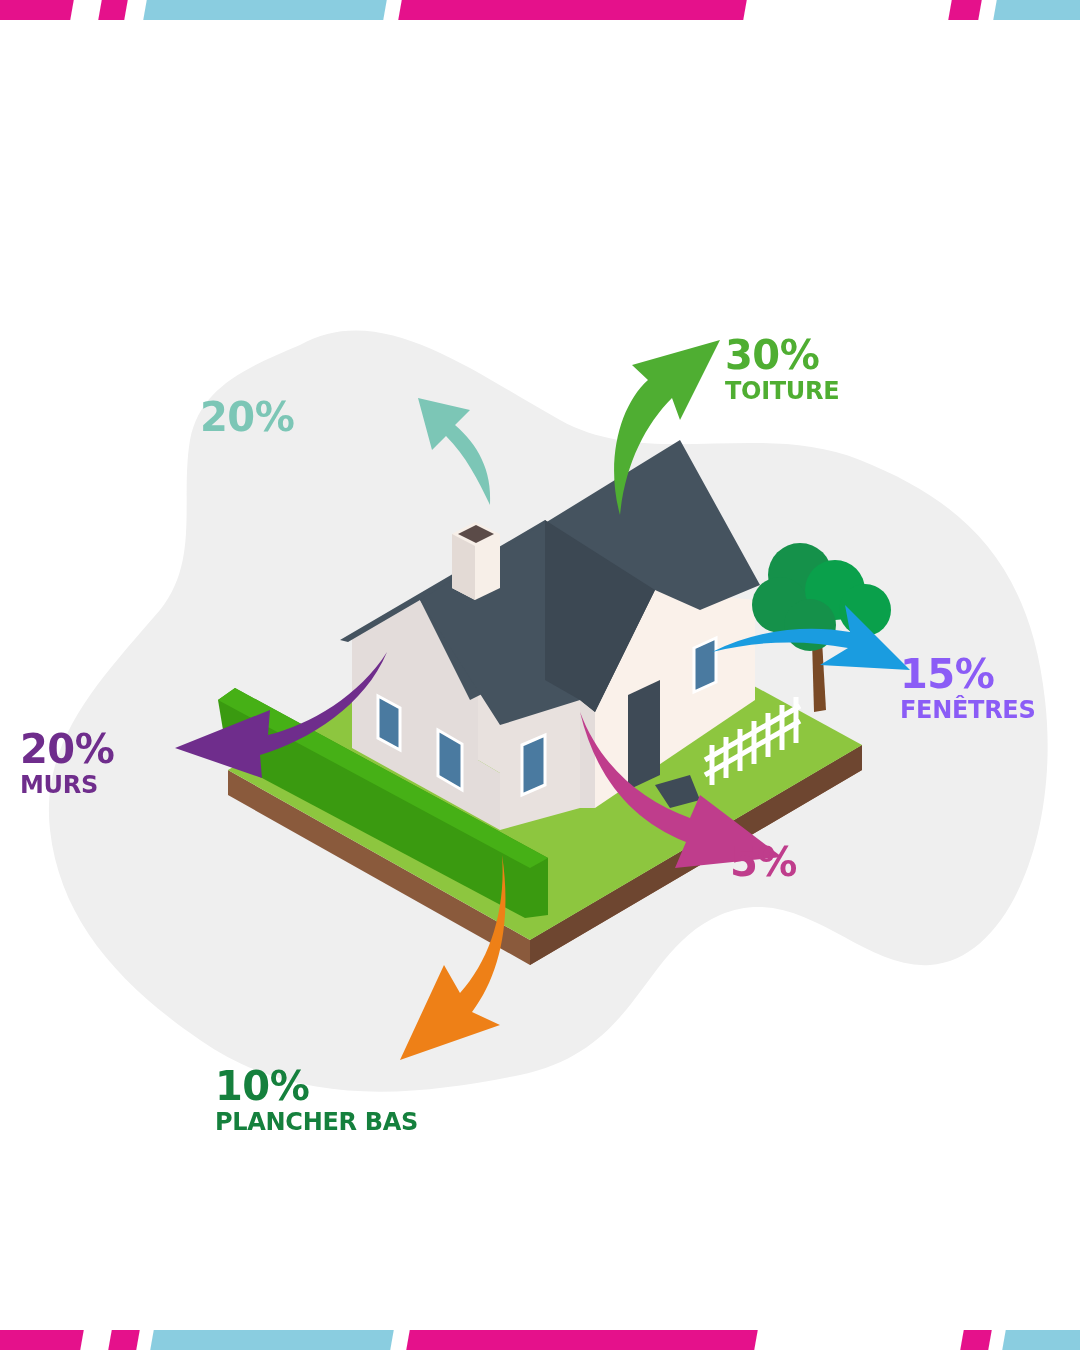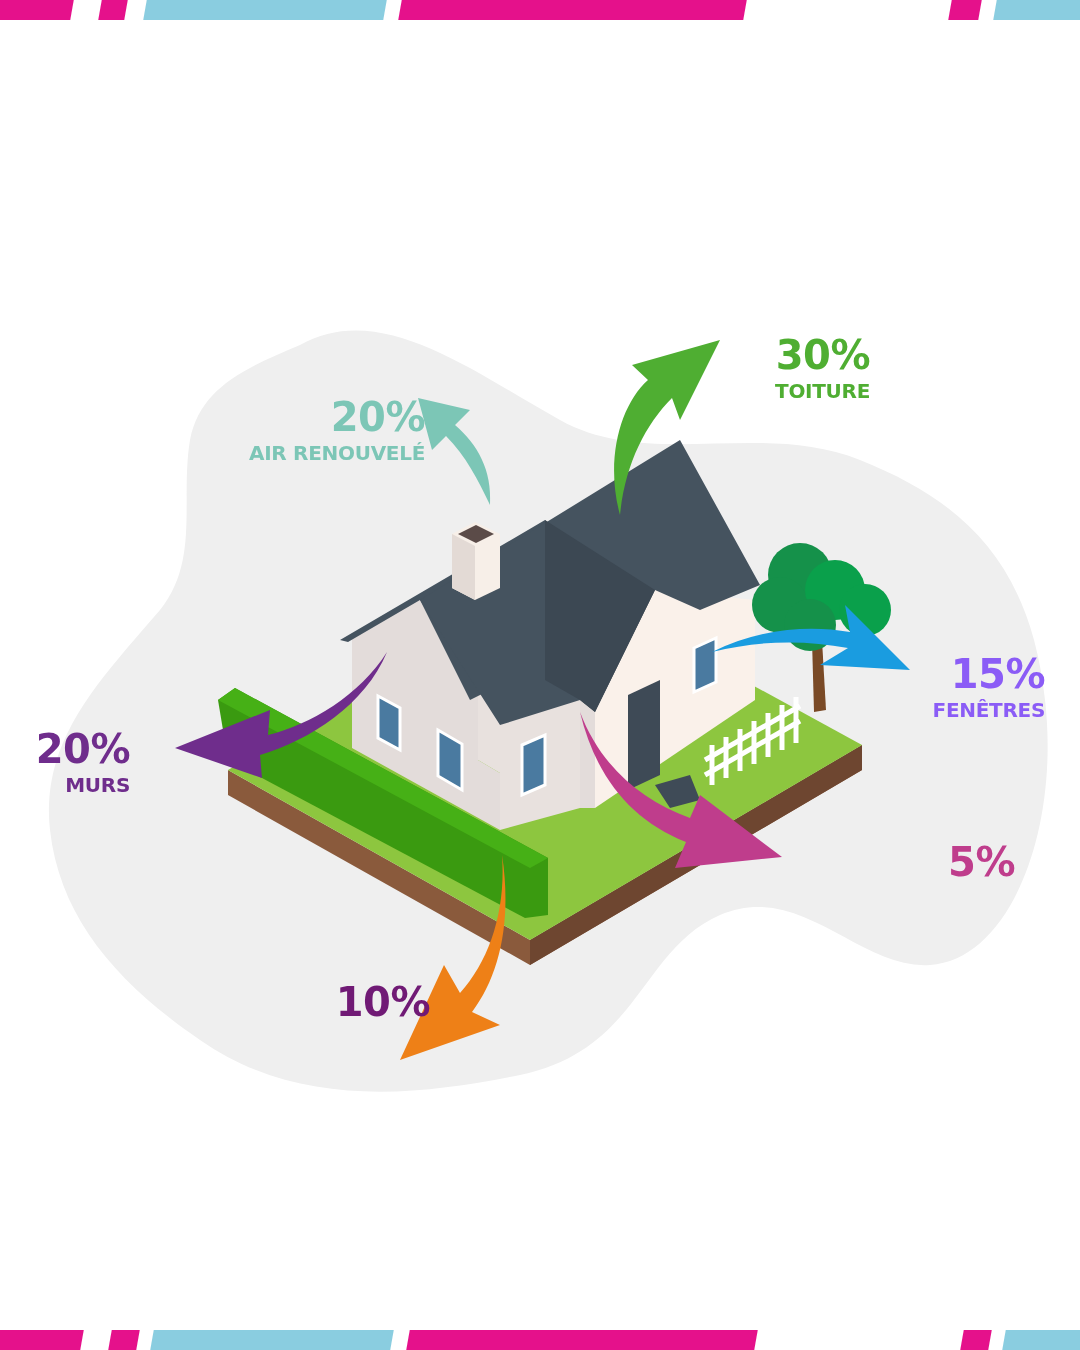--- a/index.html
+++ b/index.html
@@ -2,23 +2,23 @@
 <html><head>
 <meta charset="utf-8">
 <style>
   html, body { margin:0; padding:0; background:#ffffff; }
   body { width:1080px; height:1350px; position:relative; overflow:hidden; font-family:"DejaVu Sans", sans-serif; }
   .stripe-bar { position:absolute; left:0; width:1080px; height:20px; }
   .stripe-bar.top { top:0; }
   .stripe-bar.bottom { top:1330px; }
   .stripe { position:absolute; top:0; height:20px; transform:skewX(-10deg); }
   #scene { position:absolute; left:0; top:0; width:1080px; height:1350px; }
-  .label { position:absolute; text-align:right; font-weight:bold; letter-spacing:-0.5px; }
+  .label { position:absolute; text-align:left; font-weight:bold; letter-spacing:-0.5px; }
   .label .pct { display:block; font-size:40px; line-height:44px; }
-  .label .name { display:block; font-size:20px; line-height:28px; letter-spacing:-0.3px; }
+  .label .name { display:block; font-size:24px; line-height:28px; letter-spacing:-0.3px; }
 </style>
 </head>
 <body>
 
 <div class="stripe-bar top">
   <div class="stripe" style="left:-10px;width:82px;background:#e5118b"></div>
   <div class="stripe" style="left:100px;width:26px;background:#e5118b"></div>
   <div class="stripe" style="left:145px;width:240px;background:#8acde0"></div>
   <div class="stripe" style="left:400px;width:345px;background:#e5118b"></div>
   <div class="stripe" style="left:950px;width:30px;background:#e5118b"></div>
@@ -93,39 +93,39 @@
 
   <path d="M387,652 C360,695 310,725 268,735 L270,710 L175,748 L262,778 L260,755 C310,740 365,705 387,652 Z" fill="#6f2d8c"></path>
 
   <path d="M580,712 C600,765 640,800 690,818 L700,795 L782,857 L675,868 L686,842 C630,820 595,775 580,712 Z" fill="#bf3d8c"></path>
 
   <path d="M502,855 C506,910 490,960 460,993 L444,965 L400,1060 L500,1025 L472,1012 C500,975 512,920 502,855 Z" fill="#ee8017"></path>
 </svg>
 
 <div class="label" style="left:200px;top:395px;width:225px;color:#7cc6b6">
   <span class="pct">20%</span>
-  <span class="name">AIR RENOUVELÉ</span>
 </div>
 <div class="label" style="left:725px;top:333px;width:145px;color:#4fae32">
   <span class="pct">30%</span>
   <span class="name">TOITURE</span>
 </div>
 <div class="label" style="left:900px;top:652px;width:145px;color:#8b5cf6">
   <span class="pct">15%</span>
   <span class="name">FENÊTRES</span>
 </div>
 <div class="label" style="left:20px;top:727px;width:110px;color:#6f2d8c">
   <span class="pct">20%</span>
   <span class="name">MURS</span>
 </div>
 <div class="label" style="left:730px;top:840px;width:285px;color:#bf3d8c">
   <span class="pct">5%</span>
 </div>
-<div class="label" style="left:215px;top:980px;width:215px;color:#701a75">
+<div class="label" style="left:215px;top:1064px;width:215px;color:#15803d">
   <span class="pct">10%</span>
+  <span class="name">PLANCHER BAS</span>
 </div>
 
 <div class="stripe-bar bottom">
   <div class="stripe" style="left:-10px;width:92px;background:#e5118b"></div>
   <div class="stripe" style="left:110px;width:28px;background:#e5118b"></div>
   <div class="stripe" style="left:152px;width:240px;background:#8acde0"></div>
   <div class="stripe" style="left:408px;width:348px;background:#e5118b"></div>
   <div class="stripe" style="left:962px;width:28px;background:#e5118b"></div>
   <div class="stripe" style="left:1004px;width:90px;background:#8acde0"></div>
 </div>

